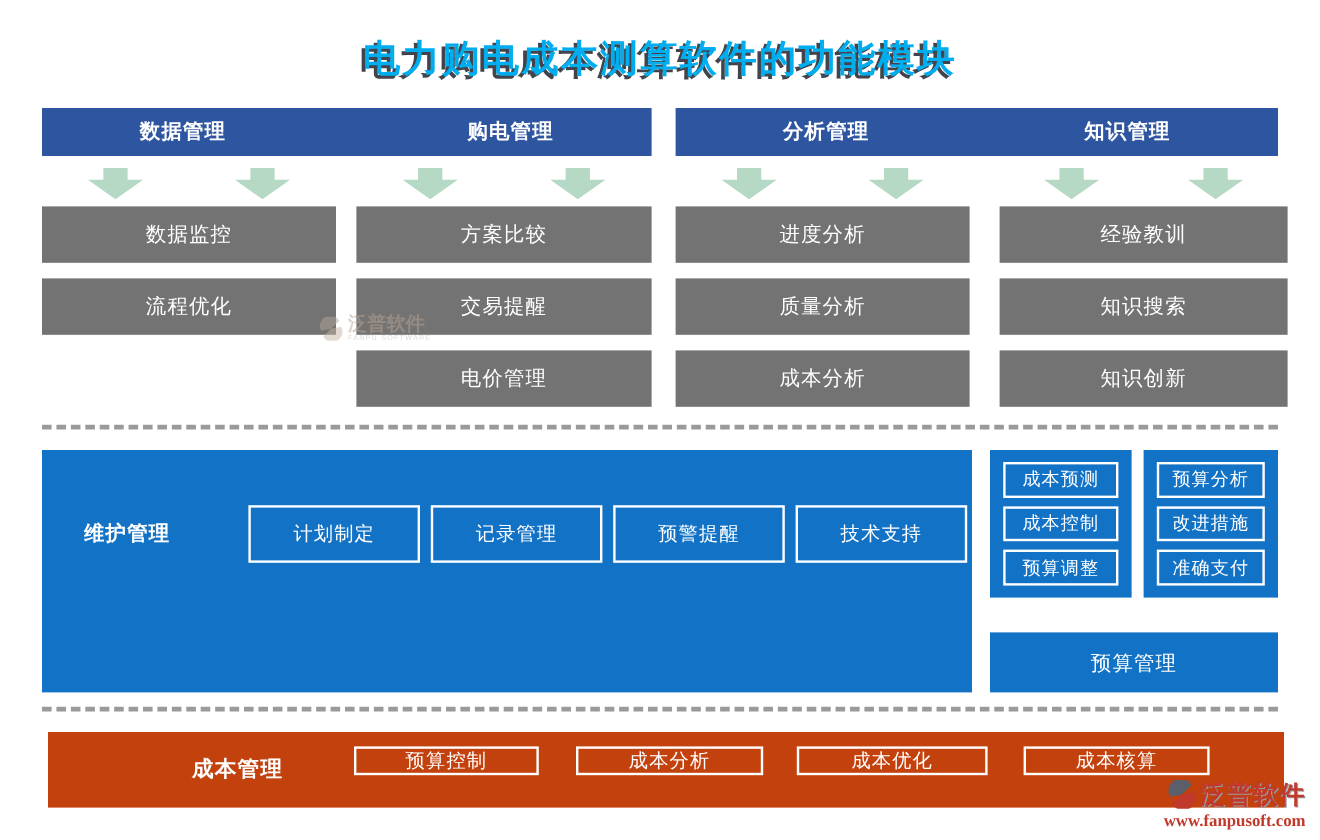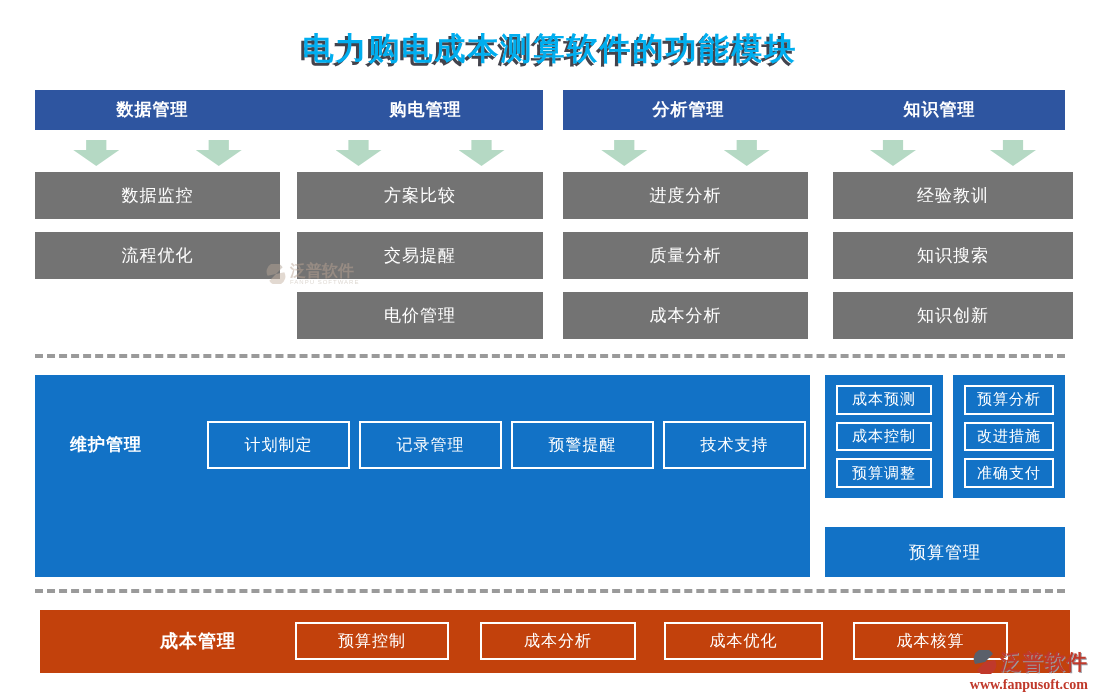--- a/index.html
+++ b/index.html
@@ -40,21 +40,21 @@
               display:flex;flex-direction:column;gap:7px;}
   .tall1{left:825px;width:118px;} .tall2{left:953px;width:112px;}
   .tall-panel .obox{width:100%;height:38px;font-size:15px;}
 
   .banner{left:825px;top:527px;width:240px;height:50px;color:#fff;font-size:17px;
           display:flex;align-items:center;justify-content:center;letter-spacing:1px;}
 
   .gray-bar{position:absolute;left:40px;top:610px;width:1030px;height:63px;background:#c2410c;}
   .gray-bar .glabel{position:absolute;left:78px;top:0;width:160px;line-height:63px;
                     text-align:center;color:#fff;font-weight:bold;font-size:18px;letter-spacing:1px;}
-  .gray-bar .obox{position:absolute;top:12px;height:38px;}
+  .gray-bar .obox{position:absolute;top:12px;height:24px;}
   .gb1{left:255px;width:154px;} .gb2{left:440px;width:156px;}
   .gb3{left:624px;width:159px;} .gb4{left:813px;width:155px;}
 
   .wm{position:absolute;left:266px;top:262px;opacity:.5;display:flex;align-items:flex-start;
       gap:4px;pointer-events:none;}
   .wm .wm-text{color:#b9a393;font-weight:bold;font-size:16px;line-height:17px;}
   .wm .wm-sub{color:#bdb2a6;font-size:6px;letter-spacing:1px;}
   .wm svg{margin-top:2px;}
 
   .brand{position:absolute;right:12px;top:648px;text-align:right;}

